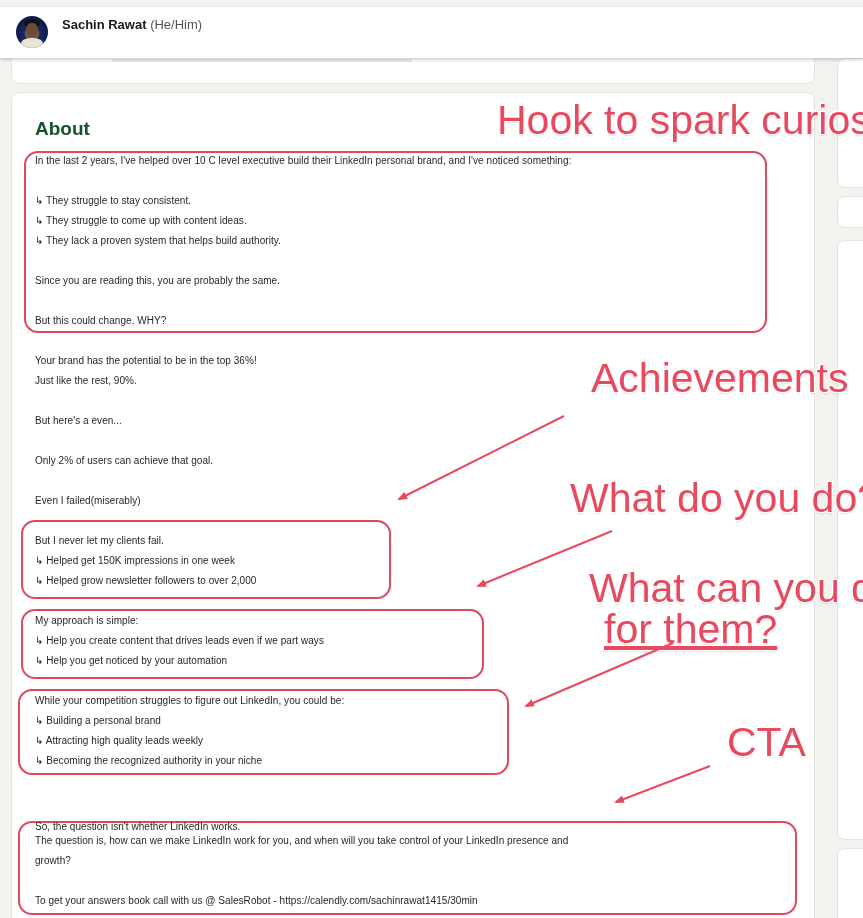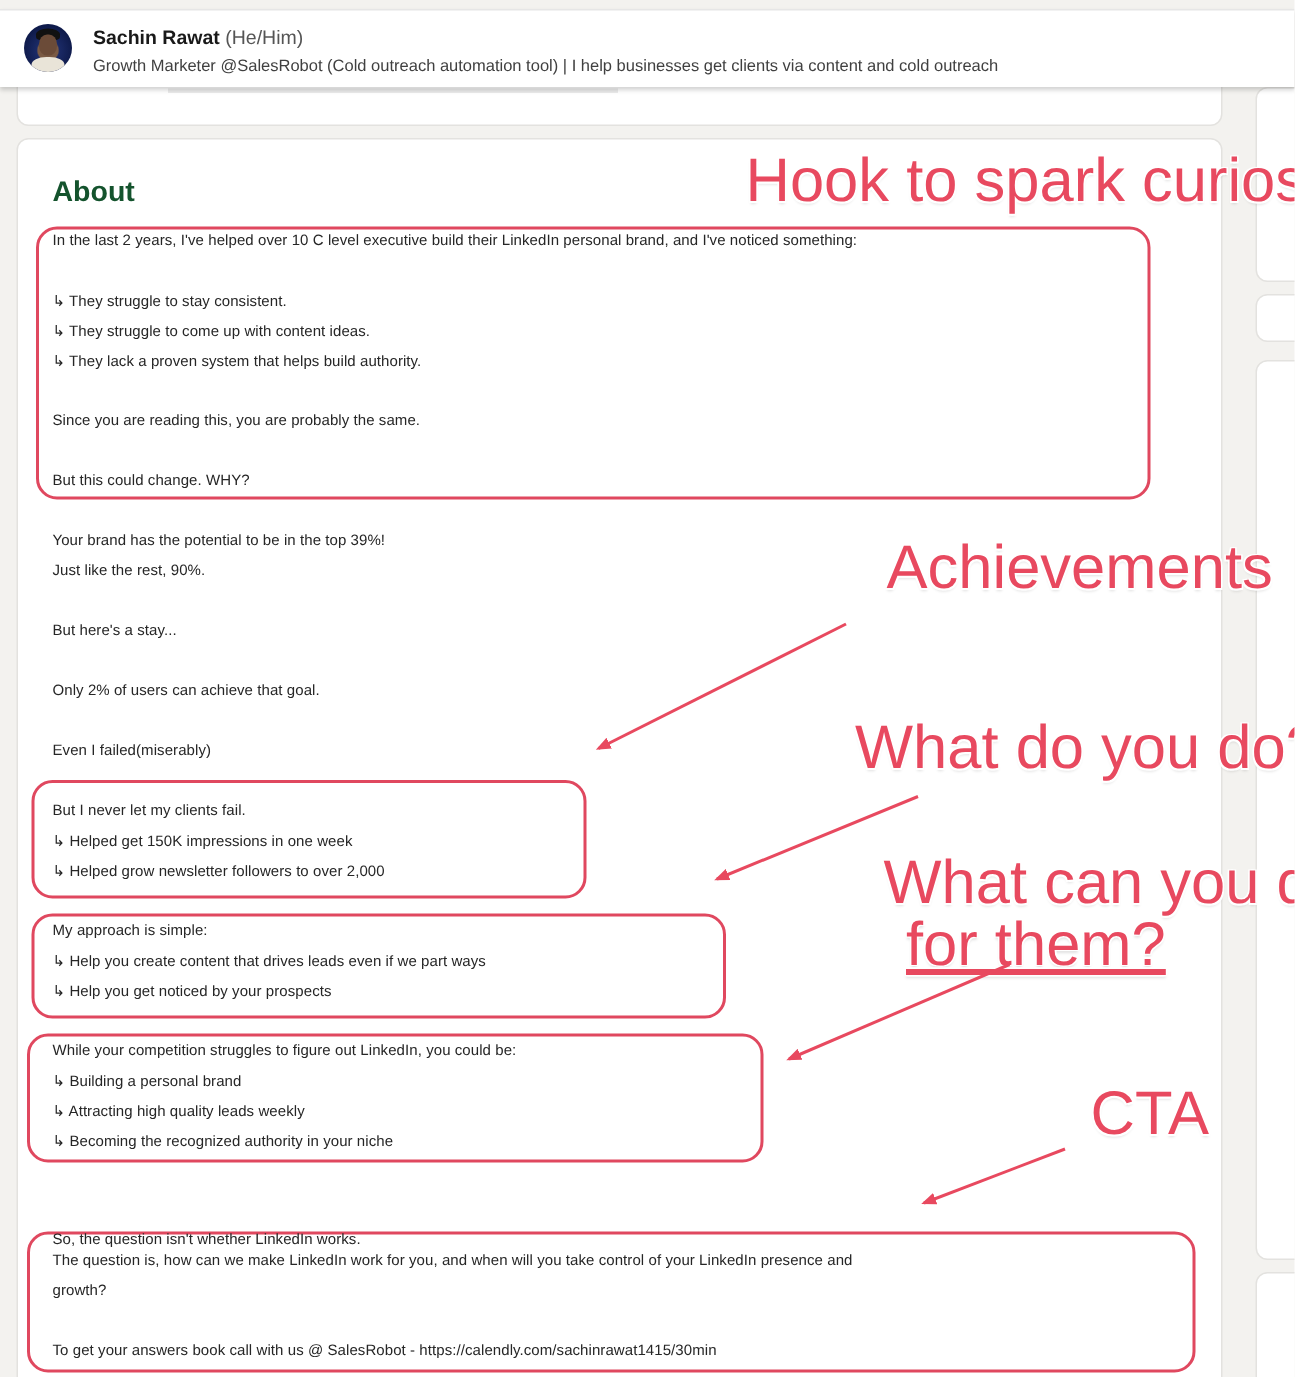--- a/index.html
+++ b/index.html
@@ -57,49 +57,48 @@
 <div class="topbar">
   <div class="avatar">
     <div class="hair"></div>
     <div class="face"></div>
     <div class="shirt"></div>
   </div>
   <div class="name-line">
     <span class="nm">Sachin Rawat</span>
     <span class="pr">(He/Him)</span>
   </div>
-  <div class="headline">Growth Marketer @SalesRobot (Cold outreach automation tool) | I help businesses get clients via content and cold outreach</div>
 </div>
 
 <div class="about-card"></div>
 <div class="about-title">About</div>
 
 <div class="hl-box" style="left:24px;top:151px;width:743px;height:182px;"></div>
 <div class="hl-box" style="left:21px;top:520px;width:370px;height:79px;"></div>
 <div class="hl-box" style="left:21px;top:609px;width:463px;height:70px;"></div>
 <div class="hl-box" style="left:18px;top:689px;width:491px;height:86px;"></div>
 <div class="hl-box" style="left:18px;top:821px;width:779px;height:94px;"></div>
 
 <div class="line" style="top:155px">In the last 2 years, I've helped over 10 C level executive build their LinkedIn personal brand, and I've noticed something:</div>
 <div class="line" style="top:195px">↳ They struggle to stay consistent.</div>
 <div class="line" style="top:215px">↳ They struggle to come up with content ideas.</div>
 <div class="line" style="top:235px">↳ They lack a proven system that helps build authority.</div>
 <div class="line" style="top:275px">Since you are reading this, you are probably the same.</div>
 <div class="line" style="top:315px">But this could change. WHY?</div>
-<div class="line" style="top:355px">Your brand has the potential to be in the top 39%!</div>
+<div class="line" style="top:355px">Your brand has the potential to be in the top 36%!</div>
 <div class="line" style="top:375px">Just like the rest, 90%.</div>
-<div class="line" style="top:415px">But here's a stay...</div>
+<div class="line" style="top:415px">But here's a even...</div>
 <div class="line" style="top:455px">Only 2% of users can achieve that goal.</div>
 <div class="line" style="top:495px">Even I failed(miserably)</div>
 <div class="line" style="top:535px">But I never let my clients fail.</div>
 <div class="line" style="top:555px">↳ Helped get 150K impressions in one week</div>
 <div class="line" style="top:575px">↳ Helped grow newsletter followers to over 2,000</div>
 <div class="line" style="top:615px">My approach is simple:</div>
 <div class="line" style="top:635px">↳ Help you create content that drives leads even if we part ways</div>
-<div class="line" style="top:655px">↳ Help you get noticed by your prospects</div>
+<div class="line" style="top:655px">↳ Help you get noticed by your automation</div>
 <div class="line" style="top:695px">While your competition struggles to figure out LinkedIn, you could be:</div>
 <div class="line" style="top:715px">↳ Building a personal brand</div>
 <div class="line" style="top:735px">↳ Attracting high quality leads weekly</div>
 <div class="line" style="top:755px">↳ Becoming the recognized authority in your niche</div>
 <div class="line" style="top:821px">So, the question isn't whether LinkedIn works.</div>
 <div class="line" style="top:835px">The question is, how can we make LinkedIn work for you, and when will you take control of your LinkedIn presence and</div>
 <div class="line" style="top:855px">growth?</div>
 <div class="line" style="top:895px">To get your answers book call with us @ SalesRobot - https://calendly.com/sachinrawat1415/30min</div>
 
 <div class="annot" style="left:497px;top:96px;">Hook to spark curiosity</div>

